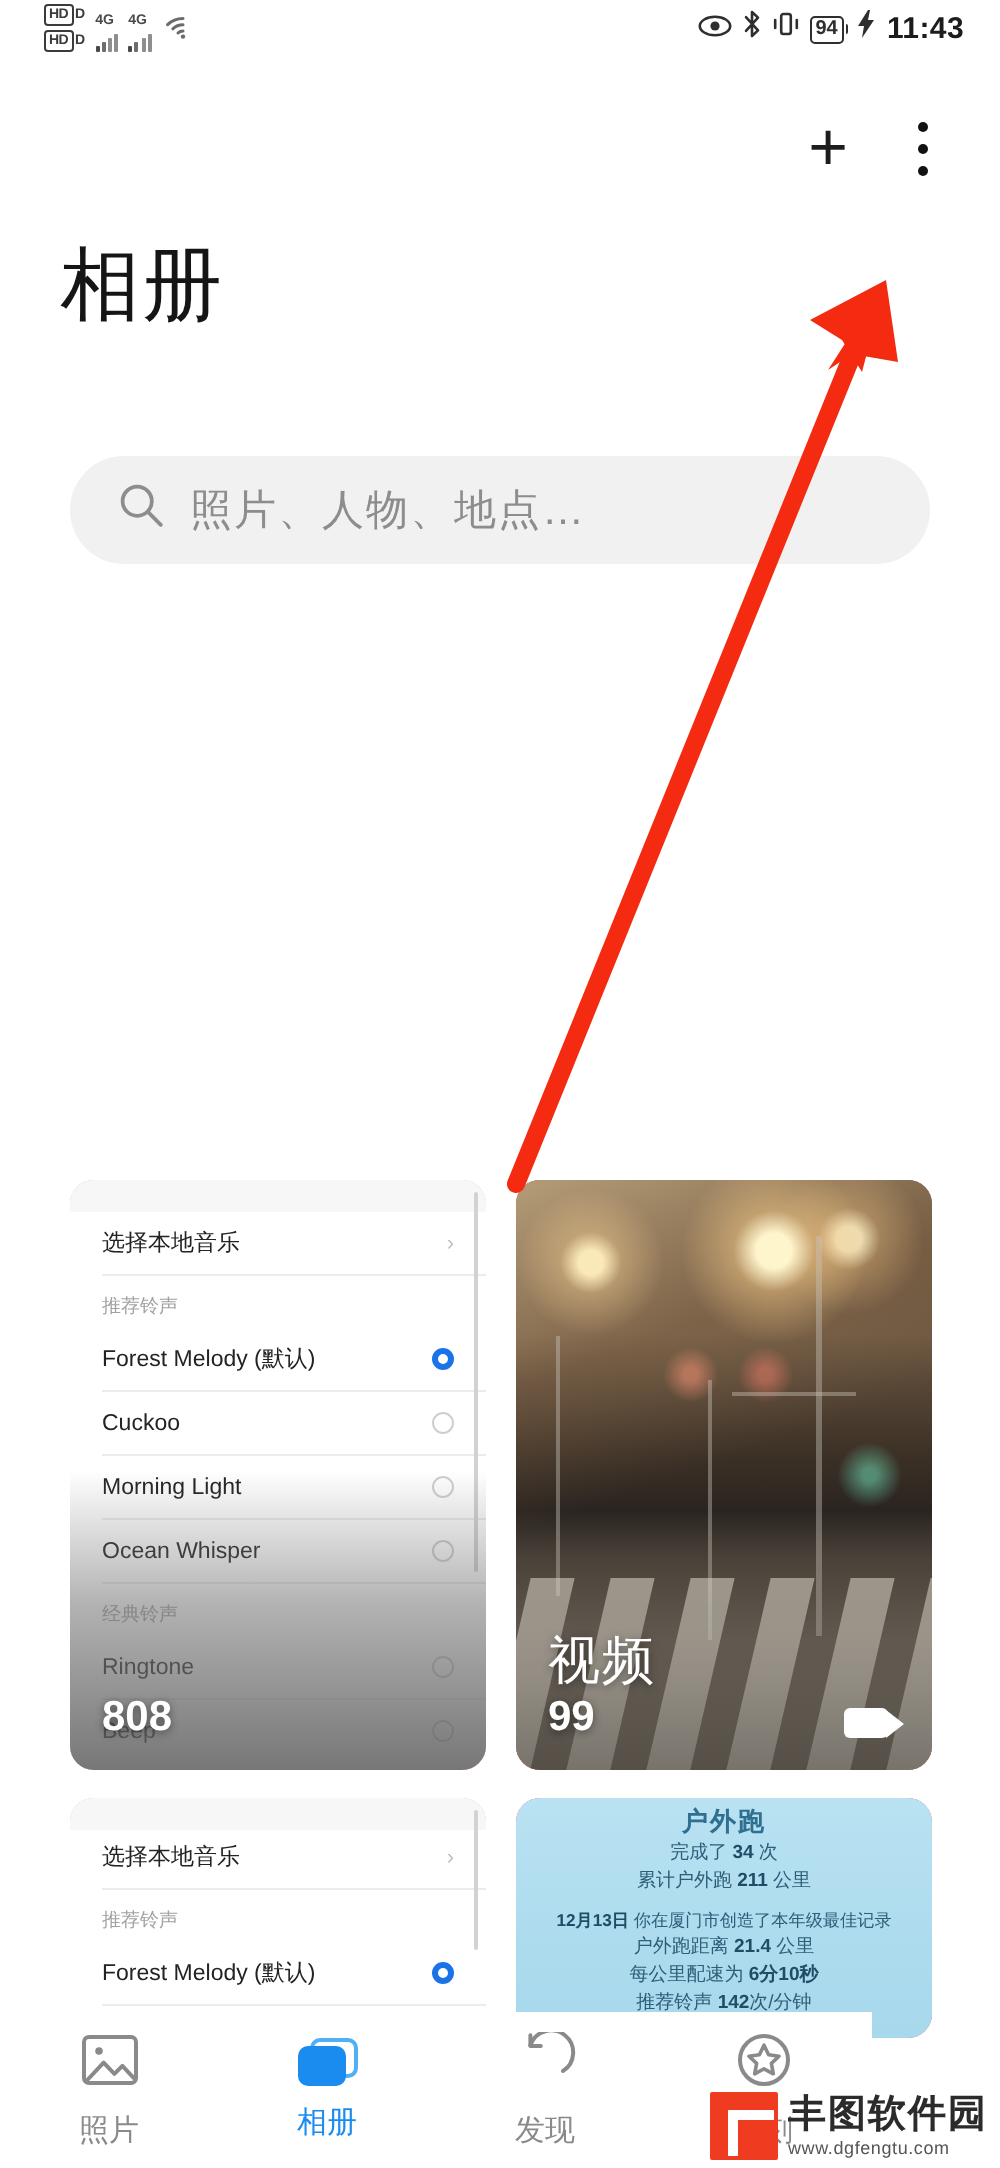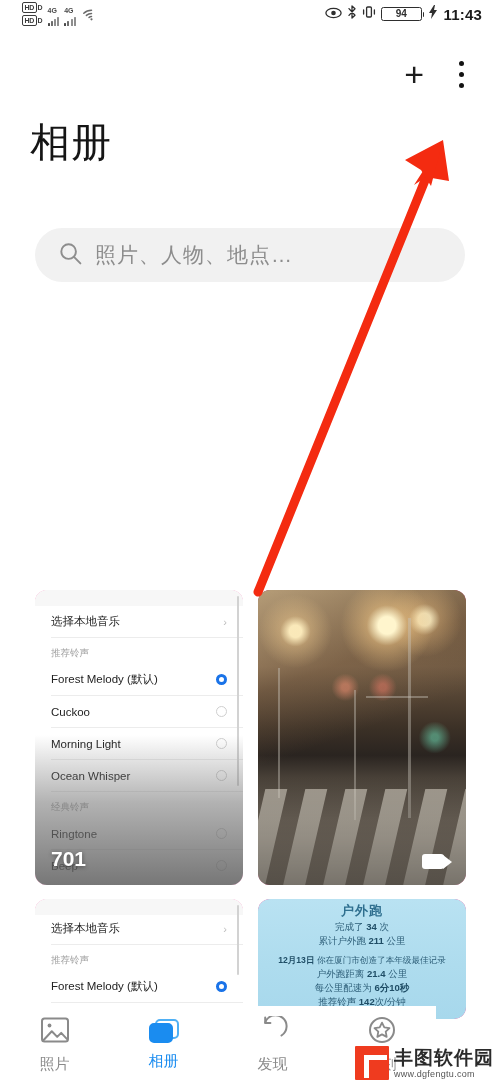--- a/index.html
+++ b/index.html
@@ -24,21 +24,21 @@
   .sig .lbl{font-size:7px;color:#4a4a4a;position:absolute;top:-2px;left:0;font-weight:600;}
   .bars{display:flex;align-items:flex-end;gap:1.2px;height:11px;padding-top:6px;}
   .bars i{display:block;width:2px;background:#8e8e8e;border-radius:.5px;}
   .bars i:nth-child(1){height:3px;background:#4a4a4a;}
   .bars i:nth-child(2){height:5px;background:#6d6d6d;}
   .bars i:nth-child(3){height:7px;}
   .bars i:nth-child(4){height:9px;}
   .wifi{margin-left:4px;margin-bottom:1px;}
   .sb-right{position:absolute;right:18px;top:5px;display:flex;align-items:center;gap:5px;color:#2e2e2e;}
   .batt{display:flex;align-items:center;}
-  .batt-body{border:1.3px solid #2e2e2e;border-radius:2.5px;padding:0px 14px;font-size:10px;line-height:12px;font-weight:600;}
+  .batt-body{border:1.3px solid #2e2e2e;border-radius:2.5px;padding:0px 2px;font-size:10px;line-height:12px;font-weight:600;}
   .batt-cap{width:1.6px;height:5px;background:#2e2e2e;border-radius:0 1px 1px 0;margin-left:1px;}
   .clock{font-size:15px;font-weight:700;color:#1c1c1c;letter-spacing:.2px;margin-left:1px;}
 
   
   .topbar{position:absolute;right:14px;top:46px;display:flex;align-items:center;gap:12px;}
   .plus{font-size:34px;line-height:34px;color:#1d1d1d;font-weight:300;}
   .menu-dots{width:50px;height:56px;display:flex;flex-direction:column;align-items:center;justify-content:center;gap:6px;}
   .menu-dots span{width:5px;height:5px;border-radius:50%;background:#121212;display:block;}
 
   .page-title{position:absolute;left:30px;top:115px;font-size:40px;font-weight:500;color:#151515;letter-spacing:1px;}
@@ -265,21 +265,21 @@
           </div>
           <div class="rt-div"></div>
           <div class="rt-row">
             <span>Beep</span>
             <span class="radio"></span>
           </div>
           <div class="rt-scroll"></div>
         </div>
         <div class="shade"></div>
         <div class="label">
-          <div class="c">701</div>
+          <div class="c">808</div>
         </div>
       </div>
 
       <div class="card card-sub">
         <div class="rt">
           <div class="rt-top-shade"></div>
           <div style="height:14px"></div>
           <div class="rt-row">
             <span>选择本地音乐</span>
             <span class="rt-chev">›</span>
@@ -311,20 +311,24 @@
           <div class="zebra">
             <i style="left:-4px"></i>
               <i style="left:36px"></i>
               <i style="left:76px"></i>
             <i style="left:116px"></i>
               <i style="left:156px"></i>
               <i style="left:196px"></i>
           </div>
         </div>
         <div class="shade" style="height:110px;background:linear-gradient(to bottom,rgba(0,0,0,0) 0%,rgba(0,0,0,.18) 60%,rgba(0,0,0,.35) 100%)"></div>
+        <div class="label">
+          <div class="t">视频</div>
+          <div class="c">99</div>
+        </div>
         <div class="vidicon">
           <span class="b"></span>
             <span class="tri"></span>
         </div>
       </div>
 
       <div class="card card-sub">
         <div class="fit">
           <div class="hdr">户外跑</div>
           <div class="ln">

